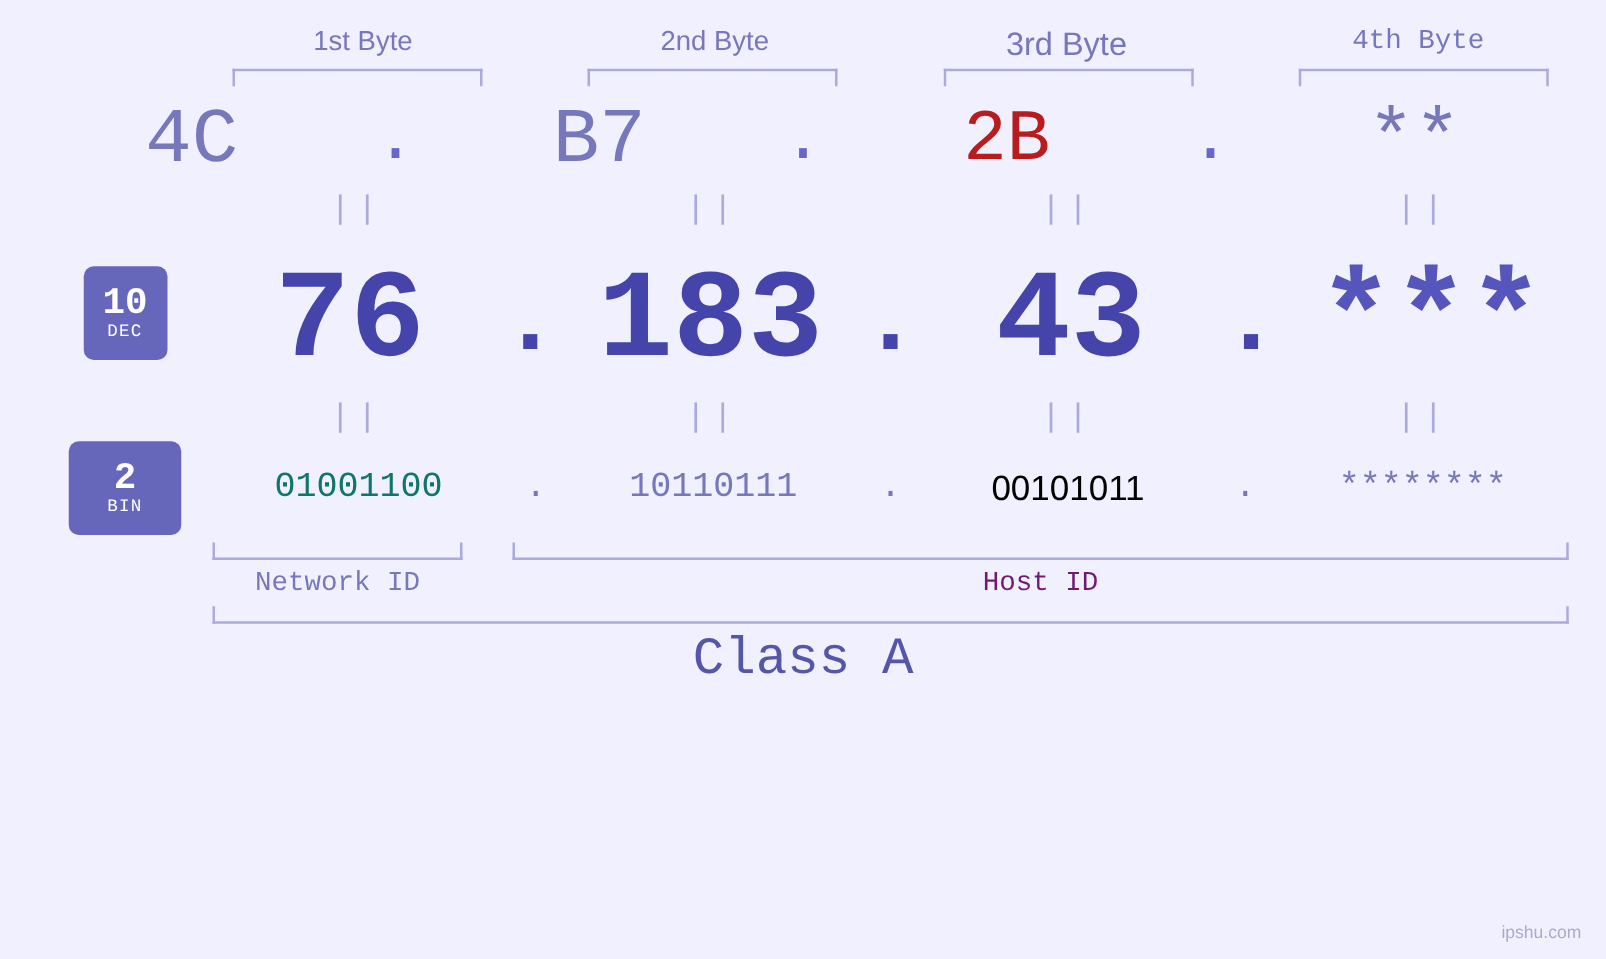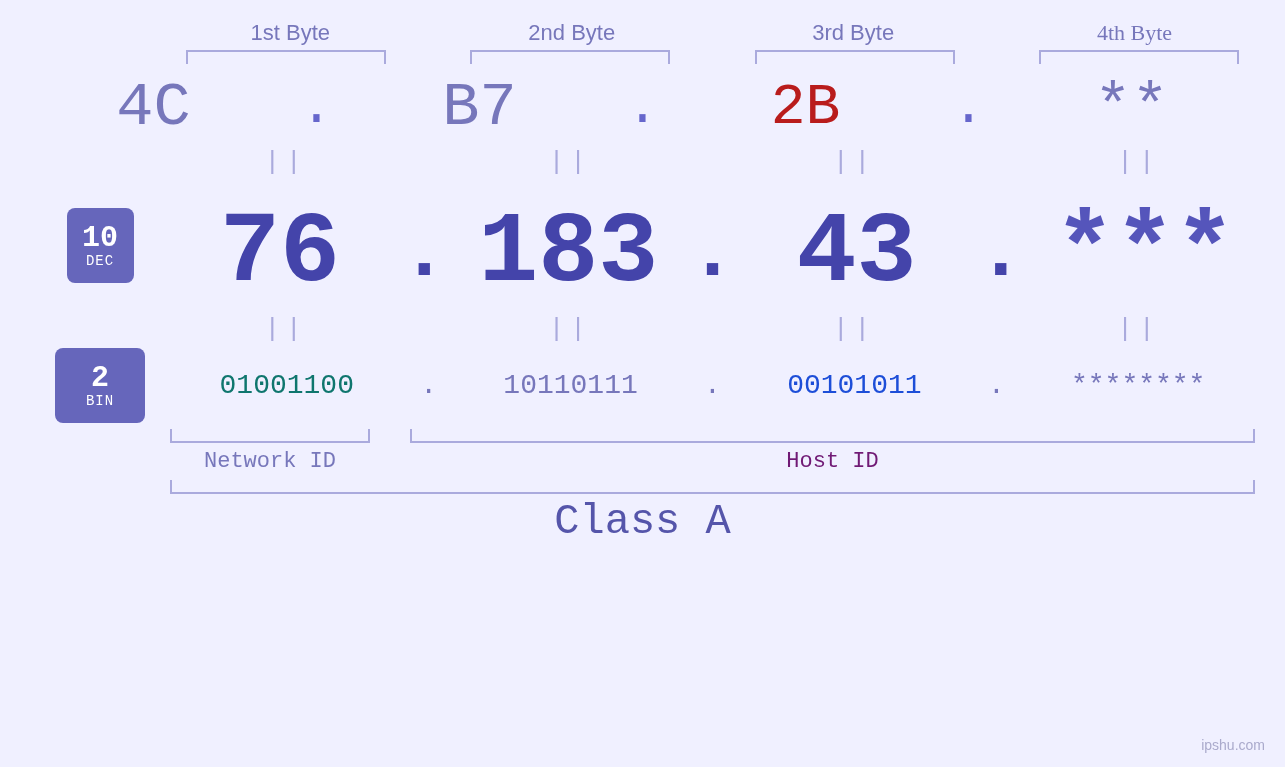--- a/index.html
+++ b/index.html
@@ -34,23 +34,23 @@
 
 <div class="main-container">
 
   <div style="display:flex; width:100%; margin-bottom:4px;">
     <div style="width:140px; flex-shrink:0;"></div>
     <div style="flex:1; display:flex; justify-content:space-around;">
       <div style="width:220px; text-align:center; color:#7777bb; font-size:22px; font-family:Arial,sans-serif;">1st Byte</div>
       <div style="width:20px;"></div>
       <div style="width:220px; text-align:center; color:#7777bb; font-size:22px; font-family:Arial,sans-serif;">2nd Byte</div>
       <div style="width:20px;"></div>
-      <div style="width:220px; text-align:center; color:#7777bb; font-size:22px; font-family:Arial,sans-serif;">3rd Byte</div>
+      <div style="width:220px; text-align:center; color:#7777bb; font-size:26px; font-family:Arial,sans-serif;">3rd Byte</div>
       <div style="width:20px;"></div>
-      <div style="width:220px; text-align:center; color:#7777bb; font-size:22px; font-family:Liberation Serif, serif;">4th Byte</div>
+      <div style="width:220px; text-align:center; color:#7777bb; font-size:22px; font-family:Liberation Mono, monospace;">4th Byte</div>
     </div>
   </div>
 
   <div style="display:flex; width:100%; margin-bottom:8px;">
     <div style="width:140px; flex-shrink:0;"></div>
     <div style="flex:1; display:flex; justify-content:space-around; align-items:flex-start;">
       <div style="width:200px; height:14px; border-top:2px solid #aaaadd; border-left:2px solid #aaaadd; border-right:2px solid #aaaadd;"></div>
       <div style="width:20px;"></div>
       <div style="width:200px; height:14px; border-top:2px solid #aaaadd; border-left:2px solid #aaaadd; border-right:2px solid #aaaadd;"></div>
       <div style="width:20px;"></div>
@@ -142,21 +142,21 @@
     <div style="flex:1; display:flex; align-items:center; justify-content:space-around;">
       <div style="width:200px; text-align:center;">
         <span style="color:#0f766e; font-size:28px; font-family:'Courier New',monospace;">01001100</span>
       </div>
       <span style="color:#7777bb; font-size:28px; font-family:'Courier New',monospace;">.</span>
       <div style="width:200px; text-align:center;">
         <span style="color:#7777bb; font-size:28px; font-family:'Courier New',monospace;">10110111</span>
       </div>
       <span style="color:#7777bb; font-size:28px; font-family:'Courier New',monospace;">.</span>
       <div style="width:200px; text-align:center;">
-        <span style="color:#1d4ed8; font-size:28px; font-family:Liberation Mono, monospace;">00101011</span>
+        <span style="color:#000000; font-size:28px; font-family:Liberation Sans, sans-serif;">00101011</span>
       </div>
       <span style="color:#7777bb; font-size:28px; font-family:'Courier New',monospace;">.</span>
       <div style="width:200px; text-align:center;">
         <span style="color:#7777bb; font-size:28px; font-family:'Courier New',monospace;">********</span>
       </div>
     </div>
   </div>
 
   <div style="display:flex; width:100%; align-items:flex-start; margin-bottom:6px;">
     <div style="width:140px; flex-shrink:0;"></div>

